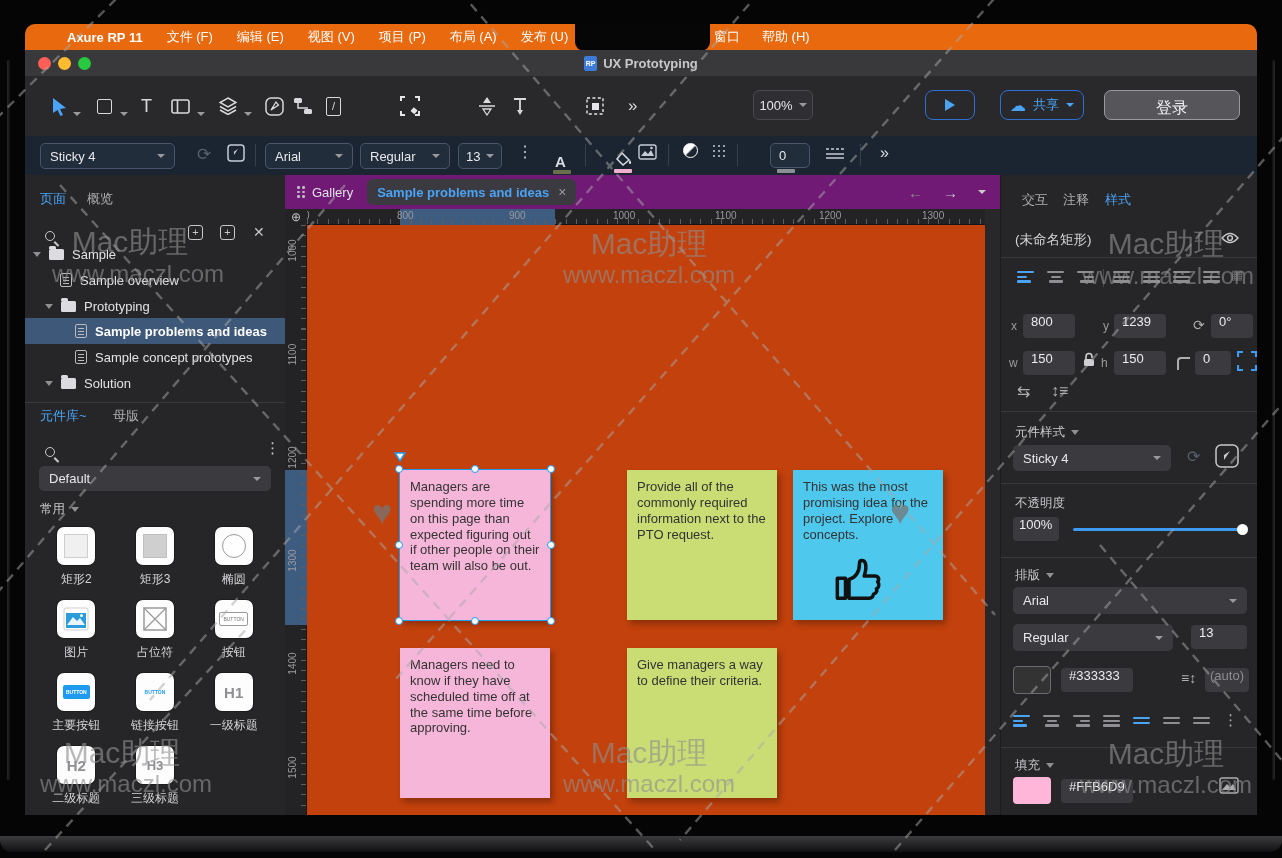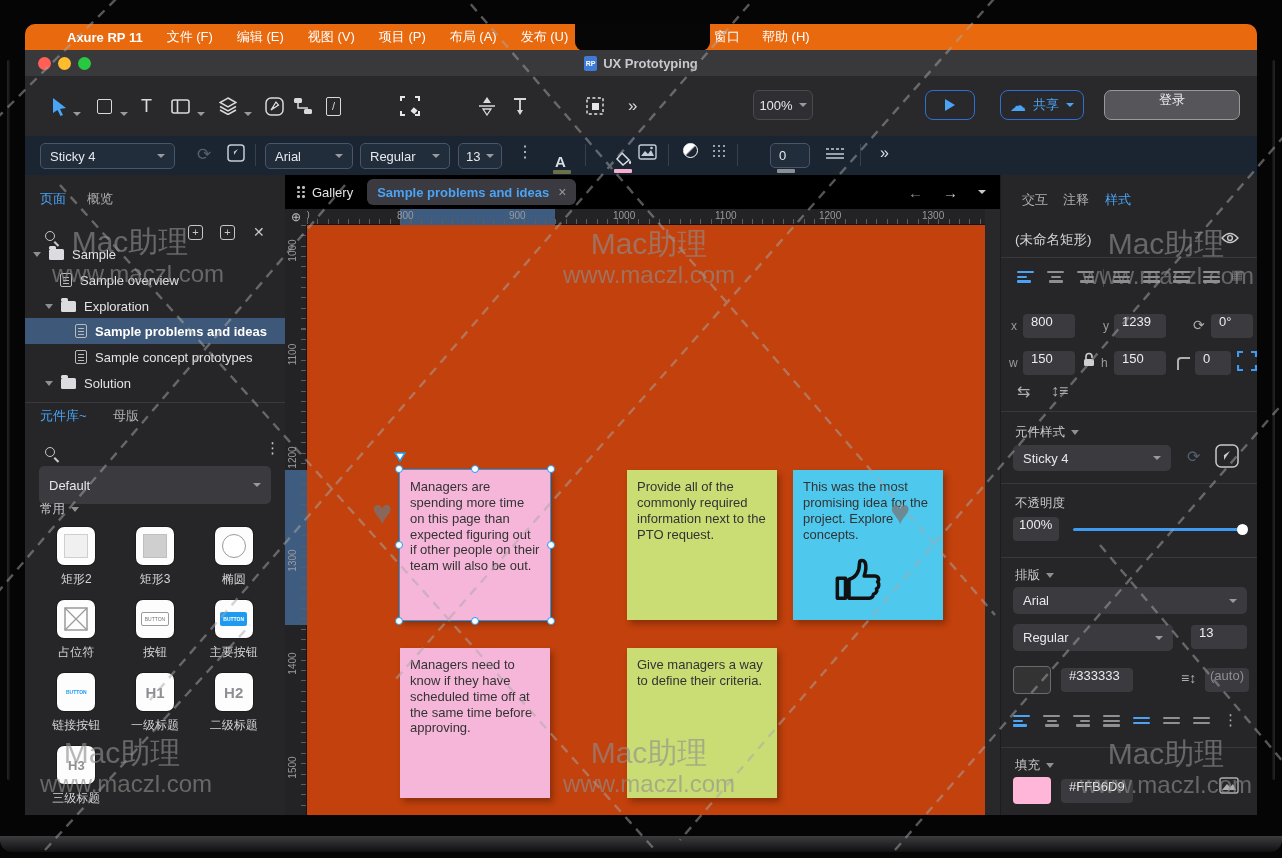--- a/index.html
+++ b/index.html
@@ -19,21 +19,21 @@
   
   .toolbar{position:absolute;left:0;top:52px;width:100%;height:60px;background:#29292B;}
   .ticon{position:absolute;top:18px;color:#D9D9DD;font-size:17px;line-height:24px;height:24px;display:flex;align-items:center;justify-content:center;}
   .caret{width:0;height:0;border-left:4px solid transparent;border-right:4px solid transparent;border-top:4px solid #9a9a9e;display:inline-block;}
   .box-icon{width:15px;height:15px;border:1.7px solid #D9D9DD;border-radius:2px;display:inline-block;}
   .slash-icon{width:15px;height:19px;border:1.5px solid #D9D9DD;border-radius:2px;color:#D9D9DD;font-size:11px;text-align:center;line-height:17px;}
   .zoombox{position:absolute;left:728px;top:14px;width:60px;height:30px;border:1px solid #4a4a4e;border-radius:6px;color:#E6E6EA;font-size:13px;display:flex;align-items:center;justify-content:center;gap:6px;background:#2F2F33;}
   .btn-play{position:absolute;left:900px;top:14px;width:50px;height:30px;border:1px solid #2E6FD1;border-radius:8px;display:flex;align-items:center;justify-content:center;background:transparent;}
   .btn-play .tri{width:0;height:0;border-top:6px solid transparent;border-bottom:6px solid transparent;border-left:10px solid #4AA3F5;}
   .btn-share{position:absolute;left:975px;top:14px;width:84px;height:30px;border:1px solid #2E6FD1;border-radius:8px;display:flex;align-items:center;justify-content:center;gap:7px;color:#4AA3F5;font-size:13px;}
-  .btn-login{position:absolute;left:1079px;top:14px;width:136px;height:30px;background:#55555A;border:1px solid #98989D;border-radius:7px;color:#F2F2F5;font-size:13px;display:flex;align-items:flex-start;justify-content:center;}
+  .btn-login{position:absolute;left:1079px;top:14px;width:136px;height:30px;background:#55555A;border:1px solid #98989D;border-radius:7px;color:#F2F2F5;font-size:16px;display:flex;align-items:flex-end;justify-content:center;}
   .cloud{color:#4AA3F5;font-size:16px;position:relative;}
   .cloud .up{position:absolute;left:4px;top:2px;font-size:8px;color:#1B2531;font-weight:bold;}
   
   .stylebar{position:absolute;left:0;top:112px;width:100%;height:39px;background:#1B2531;display:flex;align-items:center;}
   .sb-dd{position:absolute;height:26px;background:#212D3B;border:1px solid #49566A;border-radius:5px;display:flex;align-items:center;justify-content:space-between;padding:0 9px;color:#E8E8EC;font-size:13px;}
   .sb-icon{position:absolute;color:#C3CBD6;font-size:15px;top:8px;}
   .sb-div{position:absolute;top:8px;width:1px;height:22px;background:#33404F;}
   .underlineA{position:relative;color:#D8DEE6;font-size:15px;font-weight:bold;}
   .underlineA::after{content:"";position:absolute;left:-2px;bottom:-4px;width:18px;height:4px;border-radius:1px;}
   .ua-text::after{background:#6b6f4a;}
@@ -66,21 +66,21 @@
   .complabel{font-size:12px;color:#D5D5D9;white-space:nowrap;}
   .t-rect{width:24px;height:24px;border:1.5px solid #9a9a9a;background:#fff;}
   .t-rect2{width:24px;height:24px;border:1px solid #cfcfcf;background:#F0F0F0;}
   .t-rect3{width:24px;height:24px;border:1px solid #bfbfbf;background:#CFCFCF;}
   .t-ellipse{width:24px;height:24px;border:1.5px solid #9a9a9a;border-radius:50%;background:#fff;}
   .t-btn{font-size:5px;color:#777;border:1px solid #9a9a9a;border-radius:2px;padding:3px 3px;background:#fff;}
   .t-btn-primary{font-size:5px;color:#fff;border-radius:2px;padding:4px 3px;background:#1E9BF0;font-weight:bold;}
   .t-btn-link{font-size:5px;color:#1E9BF0;font-weight:bold;}
   .t-h{font-size:15px;font-weight:bold;color:#8E8E93;}
   
-  .tabbar{position:absolute;left:0;top:0;width:100%;height:34px;background:#000000;display:flex;align-items:center;}
+  .tabbar{position:absolute;left:0;top:0;width:100%;height:34px;background:#701a75;display:flex;align-items:center;}
   .gallery{display:flex;align-items:center;gap:7px;color:#E3E3E6;font-size:13px;margin-left:12px;}
   .dots2x3{display:inline-grid;grid-template-columns:3px 3px;gap:2px;}
   .dots2x3 i{width:2.5px;height:2.5px;background:#bdbdc1;border-radius:50%;}
   .ctab{margin-left:14px;height:26px;background:#3A3A40;border-radius:6px;display:flex;align-items:center;gap:9px;padding:0 10px;color:#4AA3F5;font-size:13px;font-weight:bold;}
   .ctab .x{color:#9a9a9e;font-weight:normal;font-size:14px;}
   .tab-arrows{position:absolute;right:14px;top:0;height:34px;display:flex;align-items:center;gap:20px;color:#C9C9CD;font-size:15px;}
   .hruler{position:absolute;left:0;top:34px;width:100%;height:16px;background:#232325;border-bottom:1px solid #151517;}
   .hruler .ticks{position:absolute;left:22px;right:0;bottom:0;height:5px;background:repeating-linear-gradient(90deg,#5d5d5f 0 1px,transparent 1px 10.35px);}
   .hruler .num{position:absolute;top:1px;font-size:10px;color:#9a9a9e;}
   .hl-h{position:absolute;left:115px;top:0;width:155px;height:16px;background:#3E5C80;}
@@ -342,21 +342,21 @@
           <span class="folder-ic"></span>
           <span>Sample</span>
         </div>
         <div class="treerow" style="top:92px;">
           <span style="margin-left:35px;" class="page-ic"></span>
           <span>Sample overview</span>
         </div>
         <div class="treerow" style="top:118px;">
           <span style="margin-left:20px;" class="tri-down"></span>
           <span class="folder-ic"></span>
-          <span>Exploration</span>
+          <span>Prototyping</span>
         </div>
         <div class="treerow sel" style="top:143px;">
           <span style="margin-left:50px;" class="page-ic"></span>
           <span>Sample problems and ideas</span>
         </div>
         <div class="treerow" style="top:169px;">
           <span style="margin-left:50px;" class="page-ic"></span>
           <span>Sample concept prototypes</span>
         </div>
         <div class="treerow" style="top:195px;">
@@ -365,21 +365,21 @@
           <span>Solution</span>
         </div>
 
         <div class="divider" style="top:227px;"></div>
         <span class="paneltab active abs" style="left:15px;top:232px;">元件库~</span>
         <span class="paneltab abs" style="left:88px;top:232px;">母版</span>
 
         <span class="abs" style="left:20px;top:268px;"><span class="search-glyph"></span></span>
         <span class="abs" style="left:240px;top:264px;color:#C7C7CB;font-size:15px;">⋮</span>
 
-        <div class="dd abs" style="left:14px;top:291px;width:232px;height:38px;">
+        <div class="dd abs" style="left:14px;top:291px;width:232px;height:25px;">
           <span>Default</span>
             <span class="caret"></span>
         </div>
 
         <span class="sec-label abs" style="left:15px;top:326px;">
           <span>常用</span>
             <span class="tri-down"></span>
         </span>
 
         <div class="compgrid">
@@ -393,20 +393,31 @@
               <span class="tile">
                 <span class="t-rect3"></span>
               </span>
               <span class="complabel">矩形3</span>
             </div>
           <div class="comp">
               <span class="tile">
                 <span class="t-ellipse"></span>
               </span>
               <span class="complabel">椭圆</span>
+            </div>
+          <div class="comp">
+              <span class="tile">
+            <svg width="26" height="24" viewBox="0 0 26 24">
+                  <rect x="1" y="1" width="24" height="22" rx="2" fill="#fff" stroke="#cfcfcf"></rect>
+                  <rect x="3" y="6" width="20" height="15" fill="#2D9CDB"></rect>
+                  <path d="M4 18 L10 10 L14 14 L17 11 L22 18 Z" fill="#fff" opacity=".9"></path>
+                  <circle cx="18.5" cy="8.5" r="1.5" fill="#fff"></circle>
+                </svg>
+          </span>
+              <span class="complabel">图片</span>
             </div>
           <div class="comp">
               <span class="tile">
             <svg width="24" height="24" viewBox="0 0 24 24">
                   <rect x="1" y="1" width="22" height="22" fill="none" stroke="#9a9a9a" stroke-width="1.5"></rect>
                   <path d="M1 1 L23 23 M23 1 L1 23" stroke="#9a9a9a" stroke-width="1.2"></path>
                 </svg>
           </span>
               <span class="complabel">占位符</span>
             </div>

